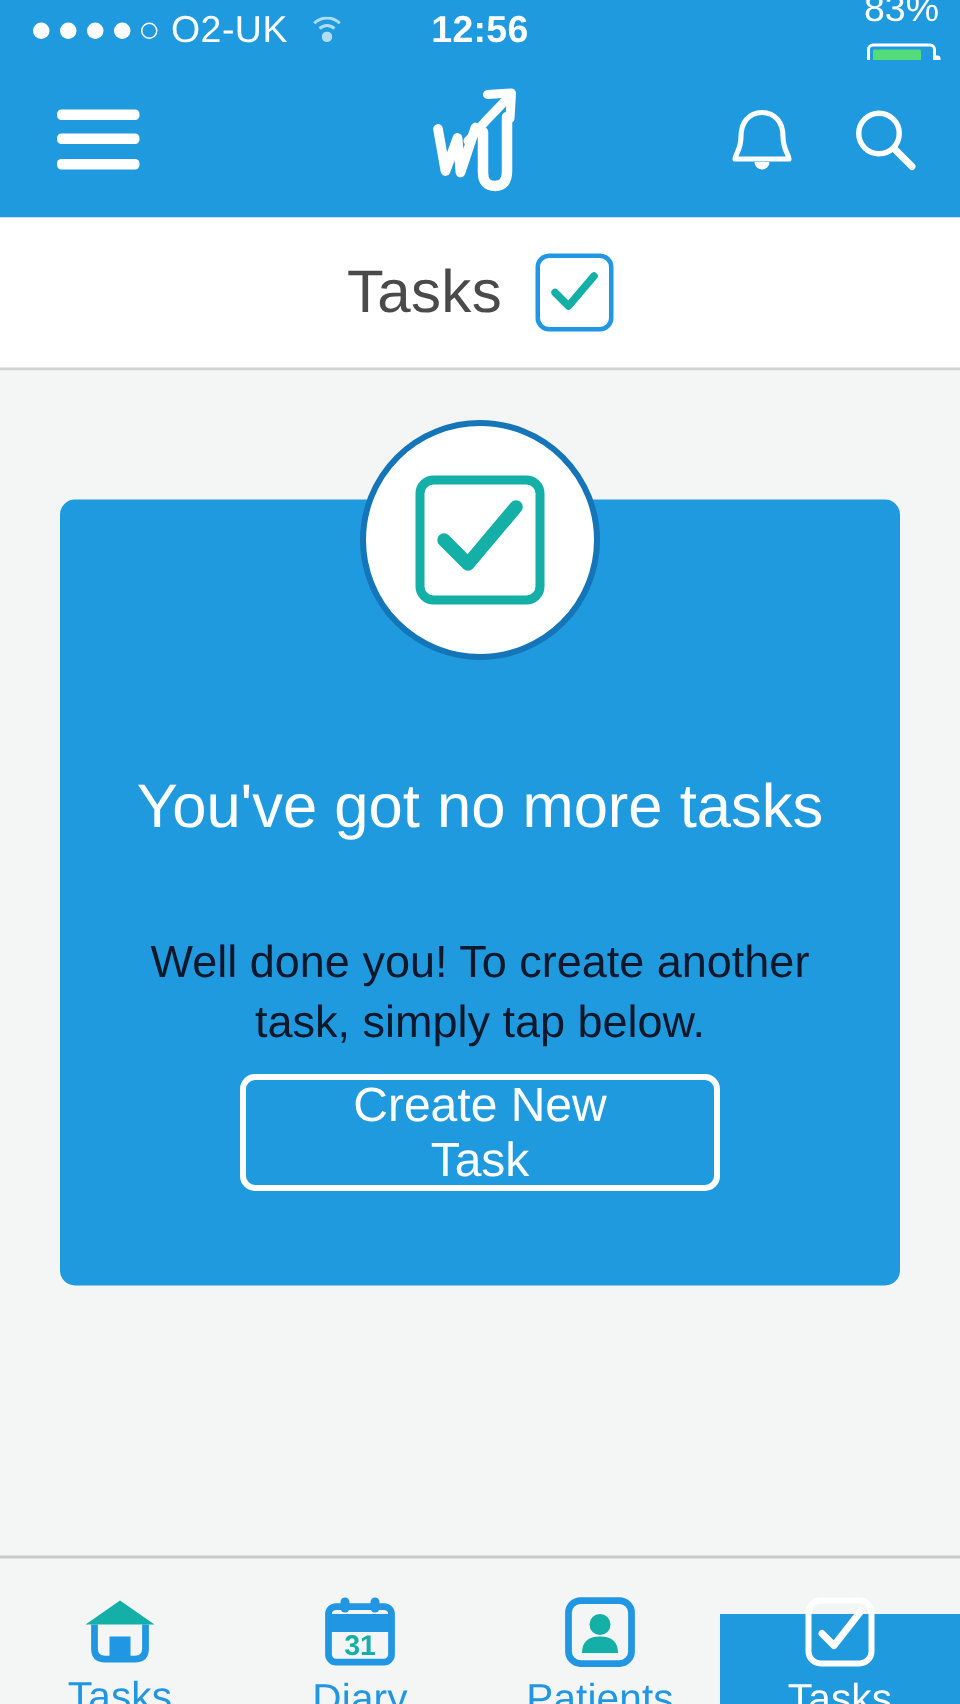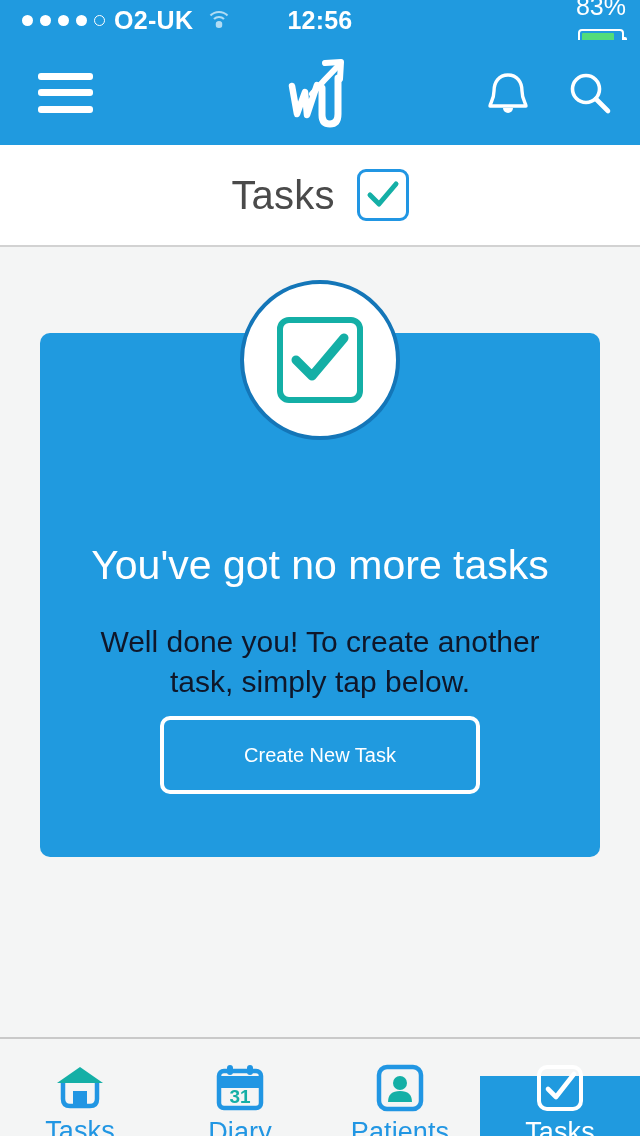--- a/index.html
+++ b/index.html
@@ -14,21 +14,21 @@
   
   .statusbar{
     position:absolute; top:0; left:0; width:640px; height:40px;
     background:#209ADF; color:#ffffff;
     display:flex; align-items:center;
   }
   .sb-left{ position:absolute; left:22px; display:flex; align-items:center; gap:9px; }
   .sb-dots{ display:flex; align-items:center; gap:7px; }
   .dot{ width:11px; height:11px; border-radius:50%; background:#ffffff; }
   .dot.empty{ background:transparent; border:1.8px solid #ffffff; }
-  .carrier{ font-size:25px; letter-spacing:0.3px; font-weight:700; }
+  .carrier{ font-size:25px; letter-spacing:0.3px; font-weight:400; }
   .wifi{ width:26px; height:19px; position:relative; margin-left:4px; opacity:.85;}
   .wifi i{ position:absolute; left:50%; transform:translateX(-50%); border:2.6px solid #cbe8f8;
            border-bottom-color:transparent; border-left-color:transparent; border-right-color:transparent;
            border-radius:50%; }
   .wifi i:nth-child(1){ width:26px; height:26px; top:0; }
   .wifi i:nth-child(2){ width:16px; height:16px; top:5px; }
   .wifi i:nth-child(3){ width:7px; height:7px; top:10px; border-top-color:#cbe8f8; background:#cbe8f8; border-radius:50%; }
 
   .sb-center{ position:absolute; left:0; width:640px; text-align:center; font-size:25px; font-weight:600; letter-spacing:.2px; }
 
@@ -84,31 +84,31 @@
     width:160px; height:160px; border-radius:50%;
     background:#ffffff; border:4px solid #1476b8;
     display:flex; align-items:center; justify-content:center;
   }
   .badge-box{
     width:86px; height:86px; border:6px solid #14AFA6; border-radius:12px;
     display:flex; align-items:center; justify-content:center;
   }
   .card-title{
     position:absolute; left:38px; right:38px; top:179px;
-    text-align:center; color:#ffffff; font-size:41px; line-height:50px; font-weight:400;margin-top:28px;
+    text-align:center; color:#ffffff; font-size:41px; line-height:50px; font-weight:400;
   }
   .card-sub{
     position:absolute; left:26px; right:26px; top:289px;
     text-align:center; color:#0f172a; font-size:30px; line-height:40px; font-weight:400;
   }
   .cta{
     position:absolute; left:50%; top:383px; transform:translateX(-50%);
     min-width:320px; height:78px; padding:0 50px;
     border:4px solid #ffffff; border-radius:10px; background:transparent;
-    color:#ffffff; font-size:20px; font-family:"Liberation Sans", sans-serif;
+    color:#ffffff; font-size:32px; font-family:"Liberation Sans", sans-serif;
     display:flex; align-items:center; justify-content:center; cursor:pointer;
   }
 
   
   .tabbar{
     position:absolute; bottom:0; left:0; width:640px; height:99px;
     background:#f4f5f5; border-top:2px solid #c9c9c9;
     display:flex;
   }
   .tab{

